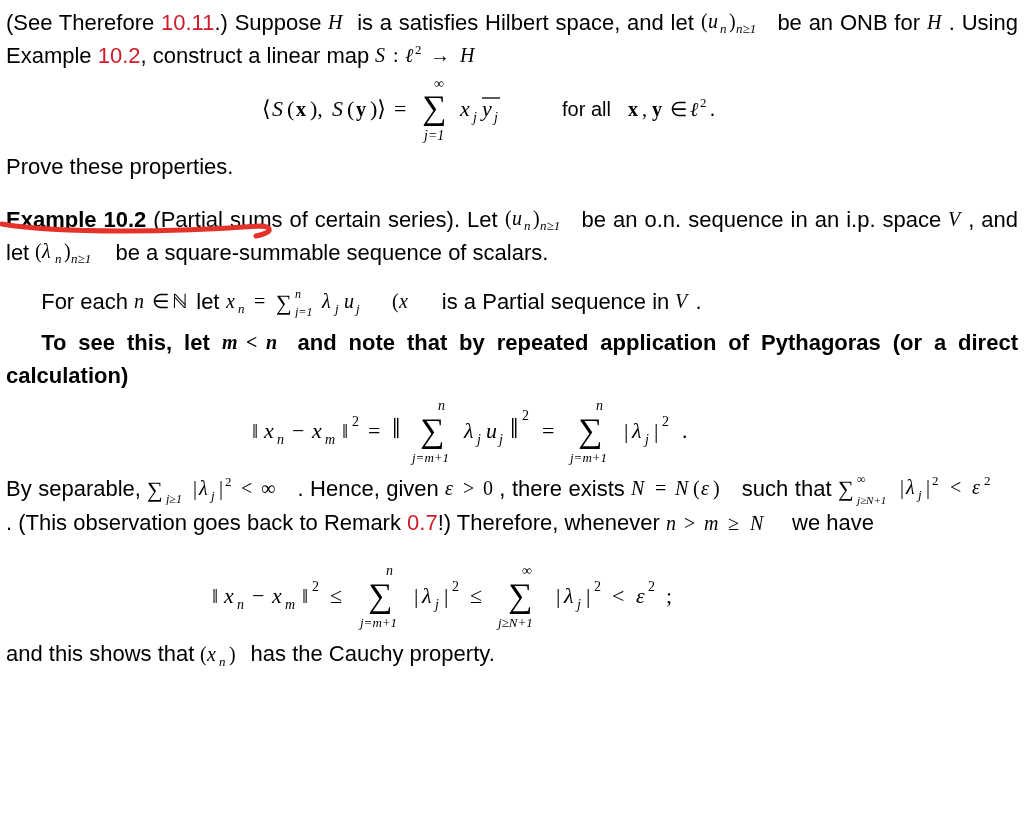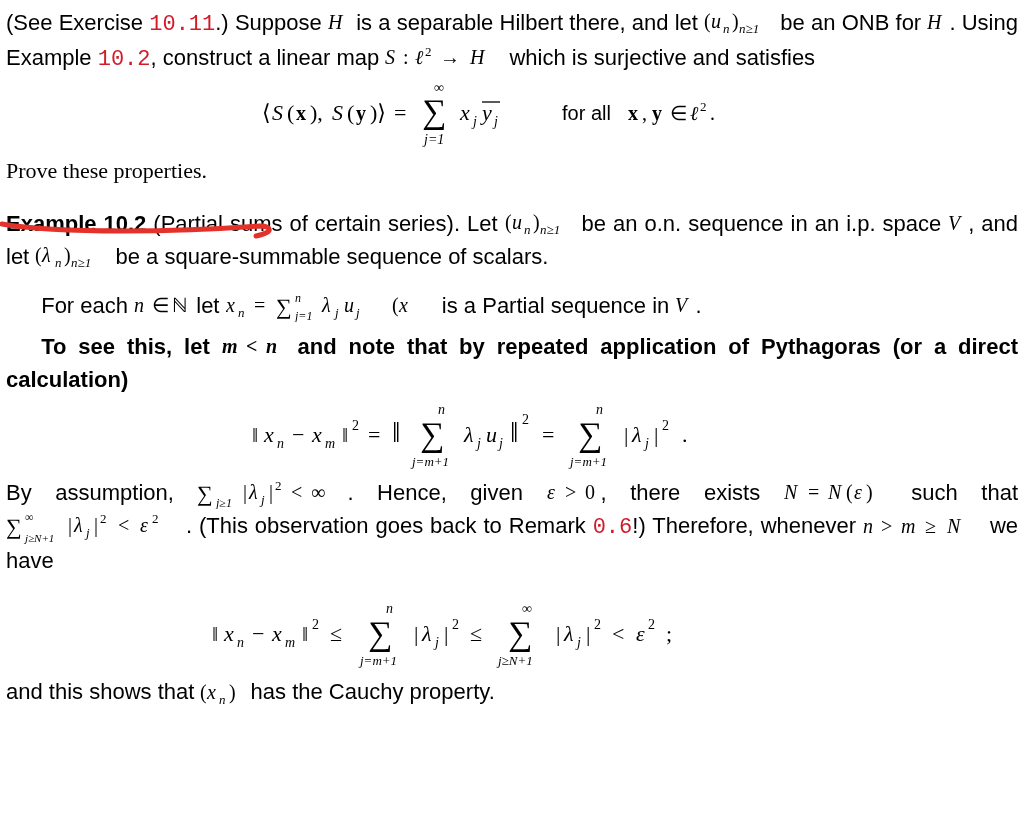--- a/index.html
+++ b/index.html
@@ -17,21 +17,21 @@
     color: #000;
     font-size: 22px;
     line-height: 1.5;
   }
   .justify {
     text-align: justify;
   }
   .ex-link {
     color: #d11a2a;
   }
-  a.ex-link { text-decoration: none; font-family: Liberation Mono, monospace; }
+  a.ex-link { text-decoration: none; }
   svg.math {
     vertical-align: middle;
   }
   .underline-annot {
     position: absolute;
     pointer-events: none;
   }
   .para {
     margin: 0 0 0 0;
   }
@@ -51,45 +51,44 @@
   .example-start {
     margin-top: 20px;
   }
 </style>
 </head>
 <body>
 
 <div class="page">
 
   <p class="para justify">
-    <span>(See Exercise </span><a class="ex-link">10.11</a><span>.) Suppose </span>
+    <span>(See Therefore </span><a class="ex-link">10.11</a><span>.) Suppose </span>
     <svg class="math" width="22" height="20" viewBox="0 0 22 20" aria-label="H">
         <text x="0" y="15" font-family="Georgia, 'Times New Roman', serif" font-style="italic" font-size="20">H</text>
       </svg>
-    <span> is a separable Hilbert there, and let </span>
+    <span> is a satisfies Hilbert space, and let </span>
     <svg class="math" width="70" height="24" viewBox="0 0 70 24" aria-label="(uₙ)_{n≥1}">
       <text x="0" y="16" font-family="Georgia,serif" font-size="20">(</text>
       <text x="7" y="16" font-family="Georgia,serif" font-style="italic" font-size="20">u</text>
       <text x="19" y="21" font-family="Georgia,serif" font-style="italic" font-size="13">n</text>
       <text x="28" y="16" font-family="Georgia,serif" font-size="20">)</text>
       <text x="35" y="21" font-family="Georgia,serif" font-style="italic" font-size="13">n≥1</text>
     </svg>
     <span> be an ONB for </span>
     <svg class="math" width="22" height="20" viewBox="0 0 22 20" aria-label="H">
         <text x="0" y="15" font-family="Georgia,serif" font-style="italic" font-size="20">H</text>
       </svg><span>. Using Example </span><a class="ex-link">10.2</a><span>, construct a linear map </span>
     <svg class="math" width="118" height="24" viewBox="0 0 118 24" aria-label="S : ℓ² → H">
       <text x="0" y="17" font-family="Georgia,serif" font-style="italic" font-size="20">S</text>
       <text x="18" y="17" font-family="Georgia,serif" font-size="20">:</text>
       <text x="30" y="17" font-family="Georgia,serif" font-style="italic" font-size="20">ℓ</text>
       <text x="40" y="9" font-family="Georgia,serif" font-size="13">2</text>
       <text x="55" y="17" font-family="Georgia,serif" font-size="20">→</text>
       <text x="85" y="17" font-family="Georgia,serif" font-style="italic" font-size="20">H</text>
     </svg>
-    <span> which is surjective and satisfies</span>
   </p>
 
   <div class="center-row">
     <svg class="math" width="260" height="70" viewBox="0 0 260 70" aria-label="⟨S(𝐱), S(𝐲)⟩ = ∑_{j=1}^{∞} x_j \overline{y_j}">
       <text x="0" y="40" font-family="Georgia,serif" font-size="22">⟨</text>
       <text x="10" y="40" font-family="Georgia,serif" font-style="italic" font-size="22">S</text>
       <text x="25" y="40" font-family="Georgia,serif" font-size="22">(</text>
       <text x="34" y="40" font-family="Georgia,serif" font-weight="bold" font-size="20">x</text>
       <text x="48" y="40" font-family="Georgia,serif" font-size="22">),</text>
       <text x="70" y="40" font-family="Georgia,serif" font-style="italic" font-size="22">S</text>
@@ -112,21 +111,21 @@
       <text x="66" y="20" font-family="Georgia,serif" font-weight="bold" font-size="20">x</text>
       <text x="80" y="20" font-family="Georgia,serif" font-size="20">,</text>
       <text x="90" y="20" font-family="Georgia,serif" font-weight="bold" font-size="20">y</text>
       <text x="108" y="20" font-family="Georgia,serif" font-size="20">∈</text>
       <text x="128" y="20" font-family="Georgia,serif" font-style="italic" font-size="20">ℓ</text>
       <text x="138" y="11" font-family="Georgia,serif" font-size="13">2</text>
       <text x="148" y="20" font-family="Georgia,serif" font-size="20">.</text>
     </svg>
   </div>
 
-  <p class="para" style="margin-top:2px; position:relative;font-family:Liberation Serif, serif;">
+  <p class="para" style="margin-top:2px; position:relative;">
     <span>Prove these properties.</span>
   </p>
 
   <svg class="underline-annot" style="left:0px; top:214px;" width="290" height="30" viewBox="0 0 290 30">
     <path d="M2 10 C 60 20, 180 18, 260 12 C 270 12, 276 18, 256 22" stroke="#e4322b" stroke-width="5" fill="none" stroke-linecap="round"></path>
   </svg>
 
   <p class="para justify example-start">
     <b>Example 10.2</b><span> (Partial sums of certain series)</span><span>. </span><span>Let </span>
     <svg class="math" width="70" height="24" viewBox="0 0 70 24" aria-label="(uₙ)_{n≥1}">
@@ -225,21 +224,21 @@
       <text x="372" y="42" font-family="Georgia,serif" font-size="22">|</text>
       <text x="380" y="42" font-family="Georgia,serif" font-style="italic" font-size="22">λ</text>
       <text x="393" y="48" font-family="Georgia,serif" font-style="italic" font-size="14">j</text>
       <text x="402" y="42" font-family="Georgia,serif" font-size="22">|</text>
       <text x="410" y="30" font-family="Georgia,serif" font-size="14">2</text>
       <text x="430" y="42" font-family="Georgia,serif" font-size="22">.</text>
     </svg>
   </div>
 
   <p class="para justify">
-    <span>By assumption, </span>
+    <span>By separable, </span>
     <svg class="math" width="150" height="30" viewBox="0 0 150 30" aria-label="∑_{j≥1} |λ_j|² &lt; ∞">
       <text x="0" y="22" font-family="Georgia,serif" font-size="22">∑</text>
       <text x="19" y="28" font-family="Georgia,serif" font-style="italic" font-size="12">j≥1</text>
       <text x="46" y="20" font-family="Georgia,serif" font-size="20">|</text>
       <text x="52" y="20" font-family="Georgia,serif" font-style="italic" font-size="20">λ</text>
       <text x="64" y="25" font-family="Georgia,serif" font-style="italic" font-size="13">j</text>
       <text x="72" y="20" font-family="Georgia,serif" font-size="20">|</text>
       <text x="78" y="11" font-family="Georgia,serif" font-size="13">2</text>
       <text x="94" y="20" font-family="Georgia,serif" font-size="20">&lt;</text>
       <text x="114" y="20" font-family="Georgia,serif" font-size="20">∞</text>
@@ -263,21 +262,21 @@
       <text x="19" y="9" font-family="Georgia,serif" font-size="12">∞</text>
       <text x="19" y="30" font-family="Georgia,serif" font-style="italic" font-size="11">j≥N+1</text>
       <text x="62" y="20" font-family="Georgia,serif" font-size="20">|</text>
       <text x="68" y="20" font-family="Georgia,serif" font-style="italic" font-size="20">λ</text>
       <text x="80" y="25" font-family="Georgia,serif" font-style="italic" font-size="13">j</text>
       <text x="88" y="20" font-family="Georgia,serif" font-size="20">|</text>
       <text x="94" y="11" font-family="Georgia,serif" font-size="13">2</text>
       <text x="112" y="20" font-family="Georgia,serif" font-size="20">&lt;</text>
       <text x="134" y="20" font-family="Georgia,serif" font-style="italic" font-size="20">ε</text>
       <text x="146" y="11" font-family="Georgia,serif" font-size="13">2</text>
-    </svg><span>. (This observation goes back to Remark </span><a class="ex-link">0.6</a><span>!) Therefore, whenever </span>
+    </svg><span>. (This observation goes back to Remark </span><a class="ex-link">0.7</a><span>!) Therefore, whenever </span>
     <svg class="math" width="120" height="20" viewBox="0 0 120 20" aria-label="n &gt; m ≥ N">
       <text x="0" y="15" font-family="Georgia,serif" font-style="italic" font-size="20">n</text>
       <text x="18" y="15" font-family="Georgia,serif" font-size="20">&gt;</text>
       <text x="38" y="15" font-family="Georgia,serif" font-style="italic" font-size="20">m</text>
       <text x="62" y="15" font-family="Georgia,serif" font-size="20">≥</text>
       <text x="84" y="15" font-family="Georgia,serif" font-style="italic" font-size="20">N</text>
     </svg>
     <span> we have</span>
   </p>
 

